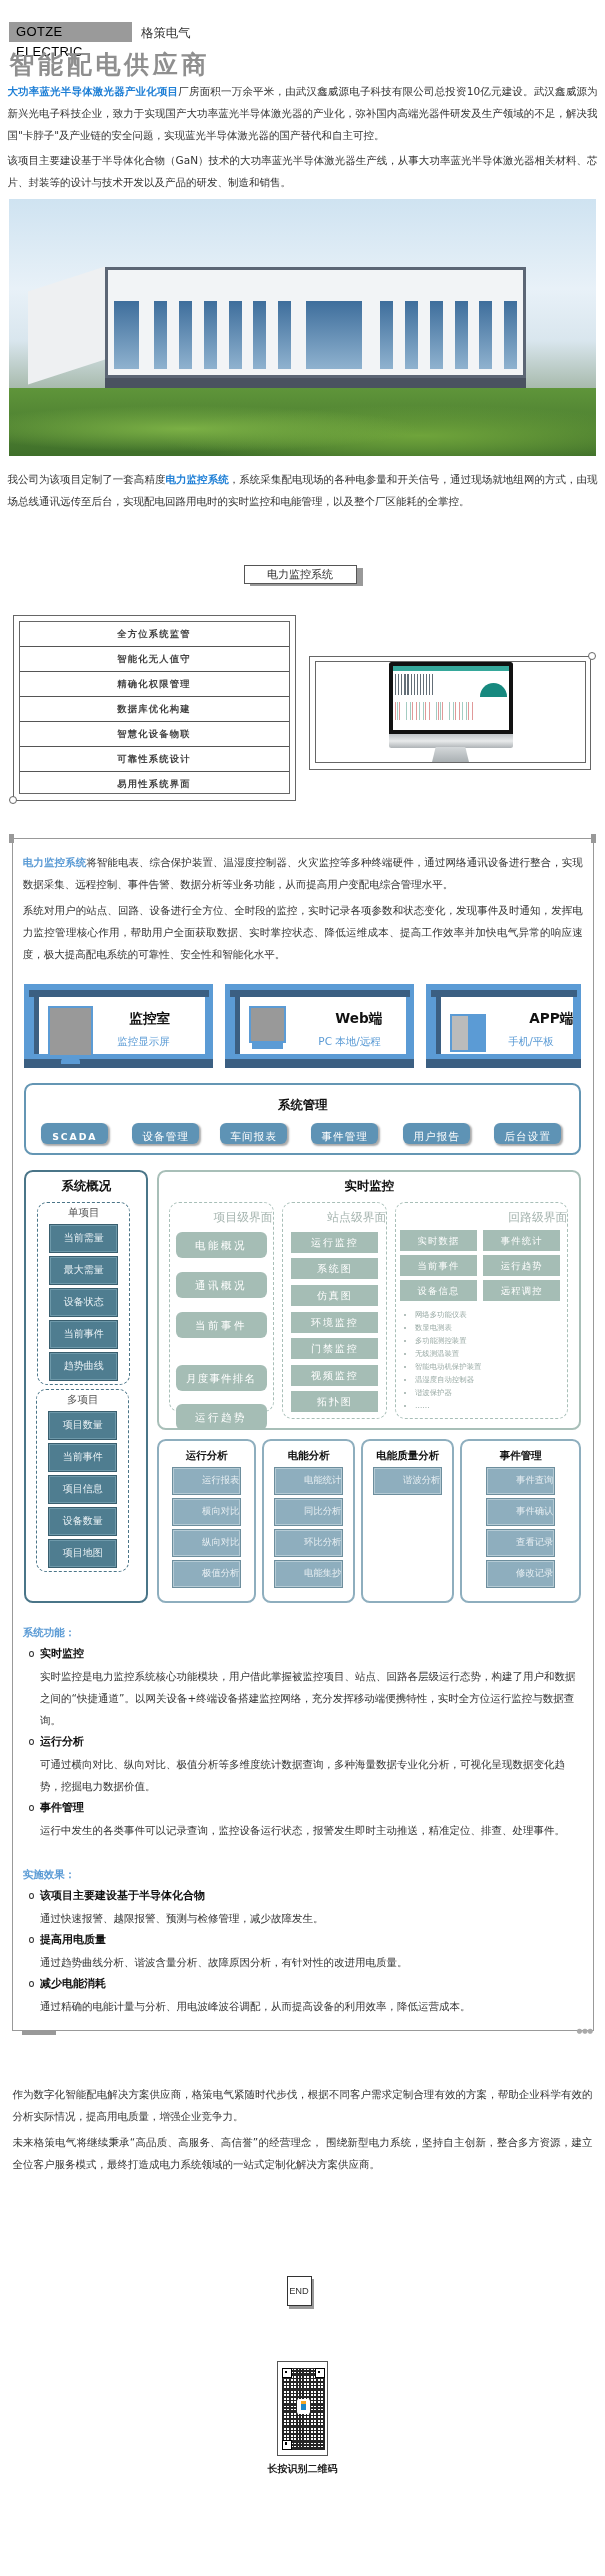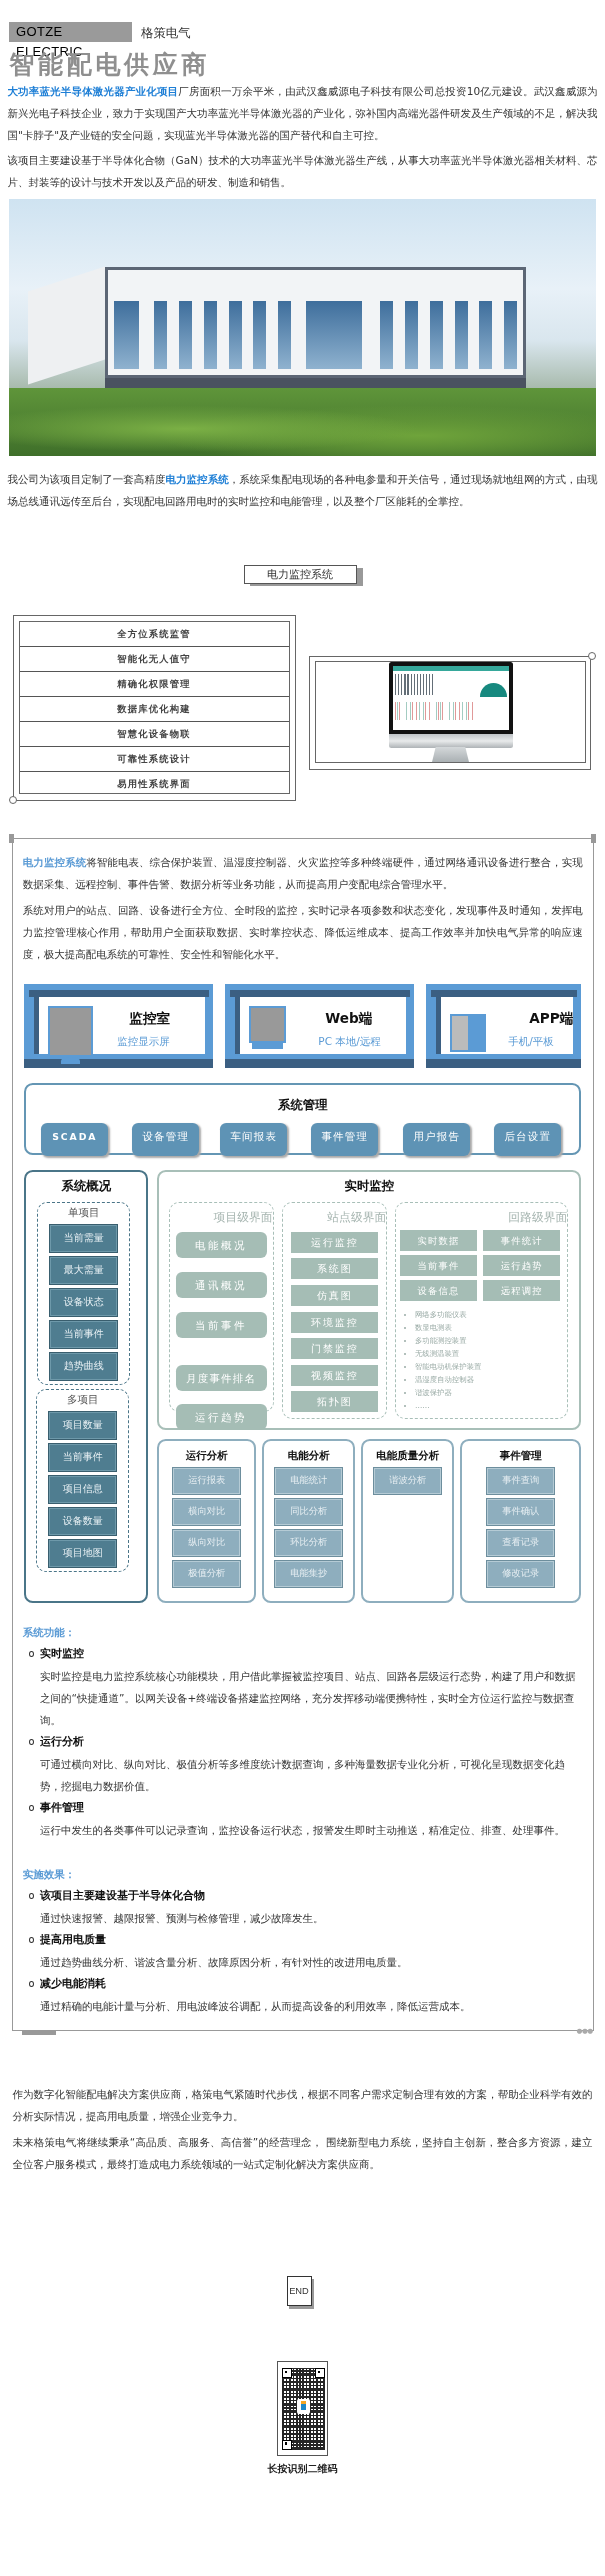--- a/index.html
+++ b/index.html
@@ -59,41 +59,41 @@
   .term .in { position: absolute; left: 10px; top: 13.6px; right: 8.7px; bottom: 13.6px; background: #fff; border-left: 5px solid #3b5f82; }
   .term .bottom { position: absolute; left: 0; bottom: 0; right: 0; height: 8.7px; background: #3b5f82; }
   .term .title { position: absolute; left: 105px; top: 26px; font-weight: bold; font-size: 13.6px; color: #111; }
   .term .sub { position: absolute; left: 93px; top: 51px; font-size: 10.5px; color: #5b9bd5; }
   .term .ico { position: absolute; left: 23.5px; top: 22px; }
   .scr-ico { width: 45px; height: 51px; background: #999; border: 2.5px solid #5b9bd5; }
   .scr-base { width: 18.6px; height: 7.4px; background: #5b9bd5; margin: 0 auto; border-radius: 50% 50% 0 0; }
 
   .sysmgmt { position: absolute; left: 0; top: 99px; width: 557px; height: 72px; border: 2.5px solid #6496b4; border-radius: 8.7px; }
   .sysmgmt .ttl { position: absolute; left: 0; right: 0; top: 12.4px; text-align: center; font-weight: bold; font-size: 12.4px; color: #111; }
-  .smbtn { position: absolute; top: 38px; width: 67px; height: 33px; background: #5e93b5; border-radius: 6.2px; color: #fff; text-align: center; line-height: 27px; font-size: 10.5px; font-family: "DejaVu Serif", serif; letter-spacing: 1.2px; box-shadow: 1.2px 1.9px 1.9px #aaa; }
+  .smbtn { position: absolute; top: 38px; width: 67px; height: 21px; background: #5e93b5; border-radius: 6.2px; color: #fff; text-align: center; line-height: 27px; font-size: 10.5px; font-family: "DejaVu Serif", serif; letter-spacing: 1.2px; box-shadow: 1.2px 1.9px 1.9px #aaa; }
 
   .overview { position: absolute; left: 0; top: 186px; width: 124px; height: 433px; border: 2.5px solid #4a7588; border-radius: 8.7px; }
   .overview .ttl { text-align: center; font-weight: bold; font-size: 12.4px; color: #111; margin-top: 6.2px; }
   .dashgrp { position: absolute; border: 1.2px dashed #4a7588; border-radius: 10px; }
   .dashgrp .gt { text-align: center; font-size: 10.5px; color: #555; margin-top: 3.1px; }
   .bev { position: relative; margin: 5px auto 0; width: 67px; height: 27px; background: #4f7d90; border: 1.9px solid #6e99aa; outline: 0.6px solid #395e6e; color: #e8f0f4; text-align: center; line-height: 23.5px; font-family: "DejaVu Serif", serif; font-size: 10px; }
 
   .realtime { position: absolute; left: 133px; top: 186px; width: 424px; height: 260px; border: 2.5px solid #a8bfb8; border-radius: 8.7px; }
   .realtime .ttl { text-align: center; font-weight: bold; font-size: 12.4px; color: #111; margin-top: 6.2px; }
   .rdash { position: absolute; border: 1.2px dashed #a8bfb8; border-radius: 10px; }
   .rdash .gt { text-align: right; font-size: 11.8px; color: #a6b5b0; margin-top: 7.4px; }
   .rbtn { margin: 6.2px auto 0; width: 91px; height: 26px; background: #a5bdb5; border-radius: 6.2px; color: #fff; text-align: center; line-height: 26px; font-family: "DejaVu Serif", serif; font-size: 10.5px; letter-spacing: 2.5px; }
   .rbtn-sq { margin: 5.6px auto 0; width: 87px; height: 21px; background: #a5bdb5; color: #fff; text-align: center; line-height: 21px; font-family: "DejaVu Serif", serif; font-size: 10px; letter-spacing: 1.9px; }
   .grid2 { display: grid; grid-template-columns: 77px 77px; gap: 4.3px 6.2px; padding: 0 3.7px; margin-top: 3.7px; }
   .grid2 div { height: 21px; background: #a5bdb5; color: #fff; text-align: center; line-height: 21px; font-family: "DejaVu Serif", serif; font-size: 9.3px; letter-spacing: 1.2px; }
   .devlist { list-style: disc; padding-left: 18.6px; margin-top: 6.2px; font-size: 7.4px; color: #9aaba6; line-height: 13px; }
 
   .anal { position: absolute; top: 455px; height: 164px; border: 2.5px solid #8eaebe; border-radius: 8.7px; }
   .anal .ttl { text-align: center; font-weight: bold; font-size: 10.5px; color: #111; margin-top: 8.7px; }
-  .abtn { margin: 5px auto 0; width: 67px; height: 26px; background: #8eaebe; border: 1.9px solid #b5cbd5; outline: 0.6px solid #6d8e9d; color: #e6eef2; text-align: center; line-height: 22px; font-family: "DejaVu Serif", serif; font-size: 9.3px; }
+  .abtn { margin: 5px auto 0; width: 67px; height: 26px; background: #8eaebe; border: 1.9px solid #b5cbd5; outline: 0.6px solid #6d8e9d; color: #e6eef2; text-align: right; line-height: 22px; font-family: "DejaVu Serif", serif; font-size: 9.3px; }
 
   .funcs { margin-top: 18.6px; }
   .fh { color: #5b9bd5; font-weight: bold; font-size: 10.5px; line-height: 22px; margin-top: 3.7px; }
   .fitem { position: relative; padding-left: 17.3px; }
   .fitem .dot { position: absolute; left: 6.2px; top: 7.4px; width: 5px; height: 6.2px; border: 0.6px solid #333; border-radius: 50%; }
   .fitem .ft { font-weight: bold; font-size: 11px; line-height: 22px; color: #111; }
   .fitem .fd { font-size: 10.5px; line-height: 22px; color: #333; }
 
   .box-foot { position: relative; height: 6.2px; }
   .bf-left { position: absolute; left: 21.7px; top: 0; width: 34px; height: 4.3px; background: #999; }
@@ -211,21 +211,21 @@
         <div class="sub">监控显示屏</div>
       </div>
       <div class="term" style="left:201px">
         <div class="topbar"></div>
           <div class="in"></div>
           <div class="bottom"></div>
         <div class="ico">
             <div class="scr-ico" style="width:37px;height:37px"></div>
             <div class="scr-base" style="width:31px;height:6.2px;border-radius:0"></div>
           </div>
-        <div class="title" style="left:100px">Web端</div>
+        <div class="title" style="left:110px">Web端</div>
         <div class="sub">PC 本地/远程</div>
       </div>
       <div class="term" style="left:402px;width:155px">
         <div class="topbar"></div>
           <div class="in"></div>
           <div class="bottom"></div>
         <div class="ico" style="top:30px">
             <div class="scr-ico" style="width:36px;height:38px;background:linear-gradient(90deg,#bbb 50%,#5b9bd5 50%)"></div>
           </div>
         <div class="title" style="left:103px">APP端</div>

